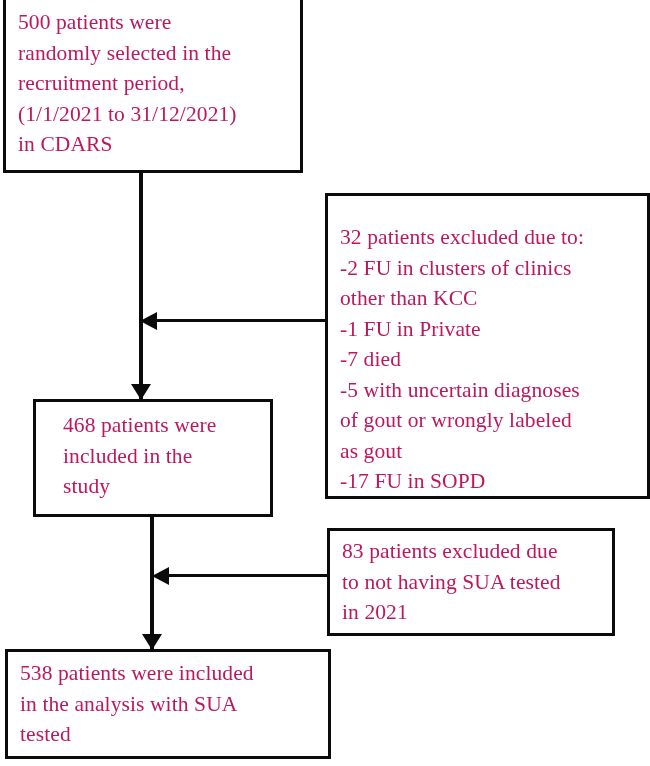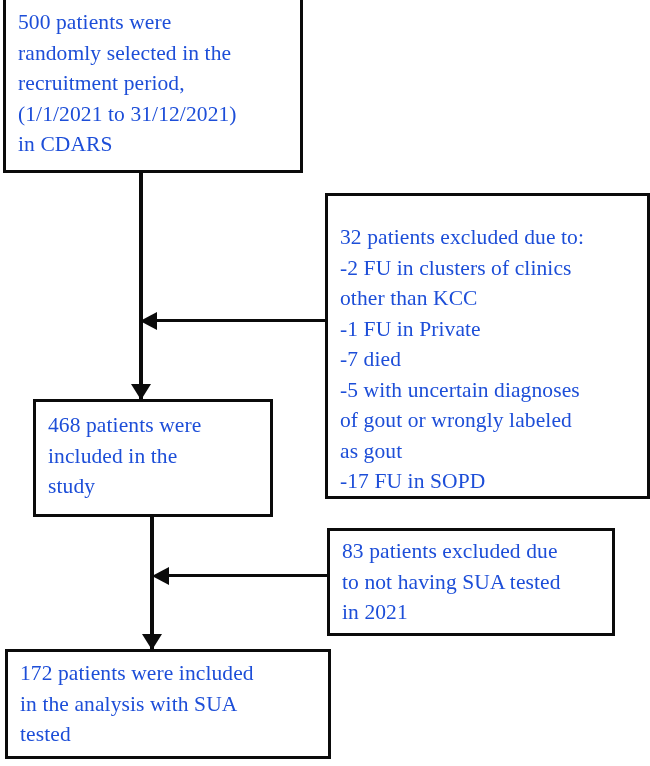--- a/index.html
+++ b/index.html
@@ -8,21 +8,21 @@
     padding: 0;
     background: #ffffff;
   }
   #canvas {
     position: relative;
     width: 650px;
     height: 766px;
     background: #ffffff;
     overflow: hidden;
     font-family: "Liberation Serif", "DejaVu Serif", serif;
-    color: #1d4ed8;
+    color: #be185d;
     -webkit-font-smoothing: antialiased;
   }
 
   
   .flowbox {
     position: absolute;
     box-sizing: border-box;
     border: 3px solid #0b0b0b;
     background: #ffffff;
     z-index: 3;
@@ -40,21 +40,21 @@
 
   
   #box-enrolled      { left: 3px;   top: -4px;  width: 300px; height: 177px; }
   #box-excluded-1    { left: 325px; top: 193px; width: 325px; height: 306px; }
   #box-included      { left: 33px;  top: 399px; width: 240px; height: 118px; }
   #box-excluded-2    { left: 327px; top: 528px; width: 288px; height: 108px; }
   #box-analyzed      { left: 5px;   top: 649px; width: 326px; height: 110px; }
 
   #box-enrolled   .txt { top: 8px; }
   #box-excluded-1 .txt { top: 4px; margin-top: 22px; }
-  #box-included   .txt { top: 8px; }
+  #box-included   .txt { top: 8px; margin-left: 15px; }
   #box-excluded-2 .txt { top: 5px; }
   #box-analyzed   .txt { top: 6px; }
 
   
   .vline {
     position: absolute;
     width: 4px;
     background: #0b0b0b;
     z-index: 1;
   }
@@ -138,18 +138,18 @@
   <div class="hline" id="conn2-hline"></div>
   <div class="arrow-left" id="conn2-harrow"></div>
 
   <div class="flowbox" id="box-excluded-2">
     <div class="txt">83 patients excluded due
 to not having SUA tested
 in 2021</div>
   </div>
 
   <div class="flowbox" id="box-analyzed">
-    <div class="txt">172 patients were included
+    <div class="txt">538 patients were included
 in the analysis with SUA
 tested</div>
   </div>
 
 </div>
 
 </body></html>

